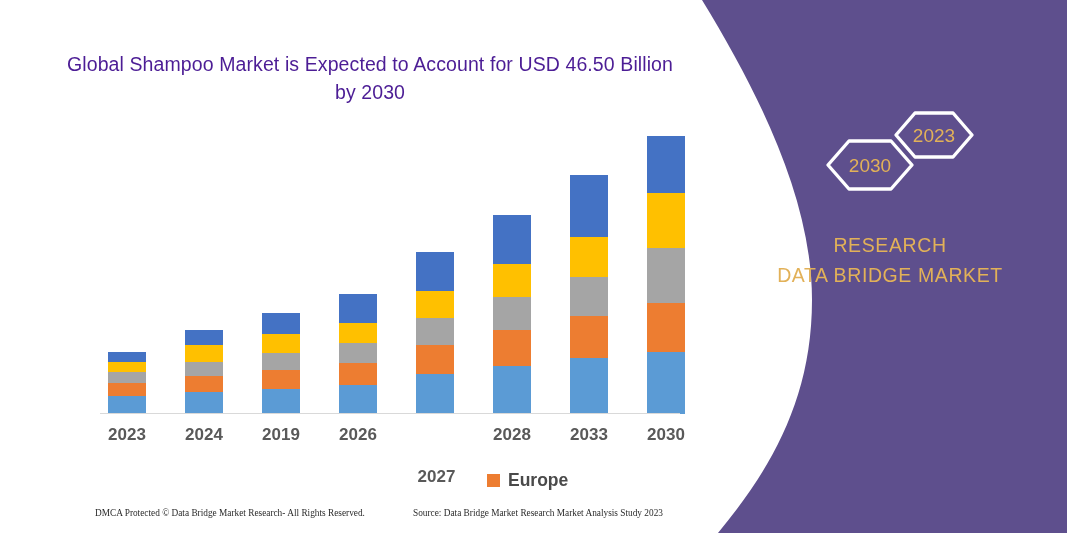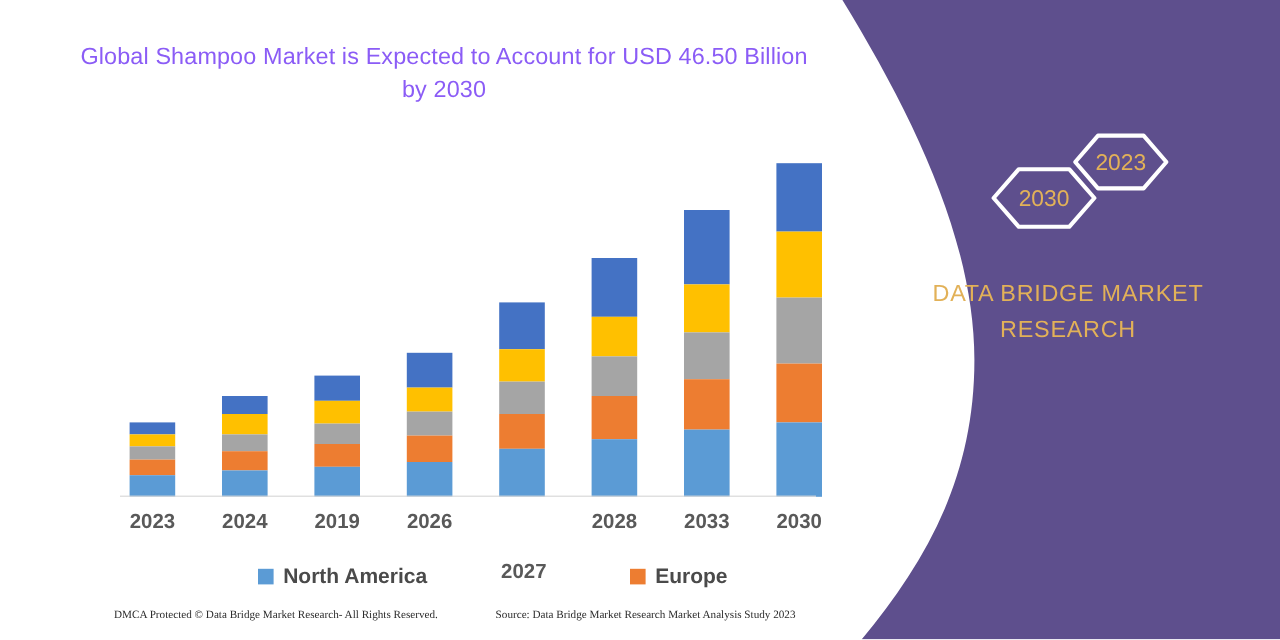--- a/index.html
+++ b/index.html
@@ -8,24 +8,24 @@
     background:#ffffff;
     font-family:"Liberation Sans", sans-serif;
     position:relative;
   }
   #stage{position:absolute;left:0;top:0;width:1067px;height:533px;background:#fff;overflow:hidden;}
 
   
   #chart-panel{position:absolute;left:0;top:0;width:710px;height:533px;}
 
   #chart-title{
-    position:absolute;left:60px;top:33px;width:620px;
+    position:absolute;left:60px;top:50px;width:620px;
     text-align:center;
     font-size:19.5px;line-height:28px;
-    color:#8b5cf6;
+    color:#4c1d95;
     font-family:"Liberation Sans", sans-serif;
     letter-spacing:0.1px;
   }
 
   #plot{position:absolute;left:0px;top:0px;width:710px;height:420px;}
   #axis-line{
     position:absolute;left:100px;top:413px;width:580px;height:1px;
     background:#d9d9d9;
   }
   .bar{position:absolute;bottom:0;width:38px;}
@@ -161,25 +161,21 @@
           <div class="xlabel" style="left: 242.5px;">2019</div>
           <div class="xlabel" style="left: 319.5px;">2026</div>
           <div class="xlabel" style="left: 398px; margin-top: 42px;">2027</div>
           <div class="xlabel" style="left: 473.5px;">2028</div>
           <div class="xlabel" style="left: 550.5px;">2033</div>
           <div class="xlabel" style="left: 627.5px;">2030</div>
         </div>
     </div>
 
     <div id="legend">
-        <div class="legend-item" style="left: 215px;">
-          <span class="legend-swatch" style="background: rgb(91, 155, 213);"></span>
-          <span class="legend-label">North America</span>
-        </div>
-        <div class="legend-item" style="left: 487px; margin-left: 38px;">
+        <div class="legend-item" style="left: 487px;">
           <span class="legend-swatch" style="background: rgb(237, 125, 49);"></span>
           <span class="legend-label">Europe</span>
         </div>
       </div>
 
     <div id="footer">
       <div class="footer-text" id="footer-left">DMCA Protected © Data Bridge Market Research- All Rights Reserved.</div>
       <div class="footer-text" id="footer-right">Source: Data Bridge Market Research  Market Analysis Study 2023</div>
     </div>
   </div>
@@ -203,20 +199,20 @@
           </g>
 
           <g>
             <polygon points="86,40 105,18 143,18 162,40 143,62 105,62" fill="#5E4F8D" stroke="#ffffff" stroke-width="3.4" stroke-linejoin="round"></polygon>
             <text id="hex-label-1" x="124" y="47" text-anchor="middle" font-family="Liberation Sans, sans-serif" font-size="19" fill="#E2B158">2023</text>
           </g>
         </svg>
       </div>
 
       <div id="brand">
+        <div>RESEARCH</div>
         <div>DATA BRIDGE MARKET</div>
-        <div>RESEARCH</div>
       </div>
 
 
     </div>
   </div>
 </div>
 
 </body></html>

